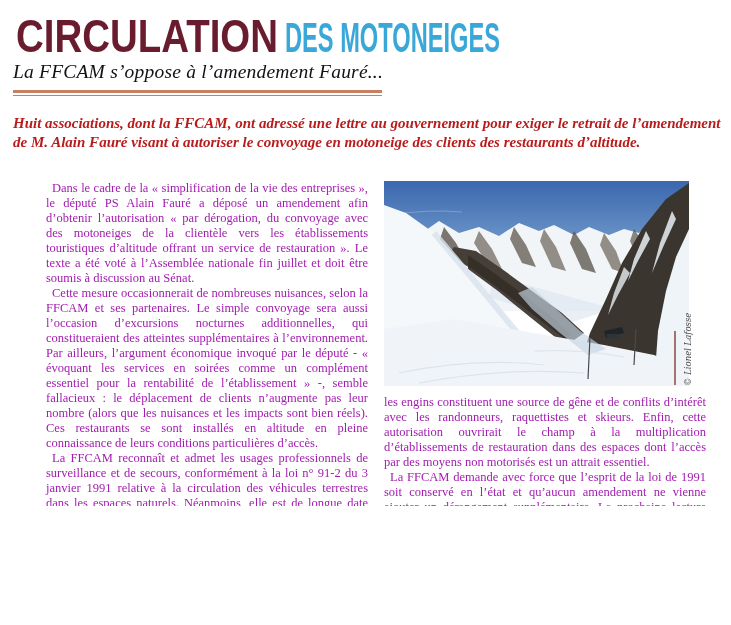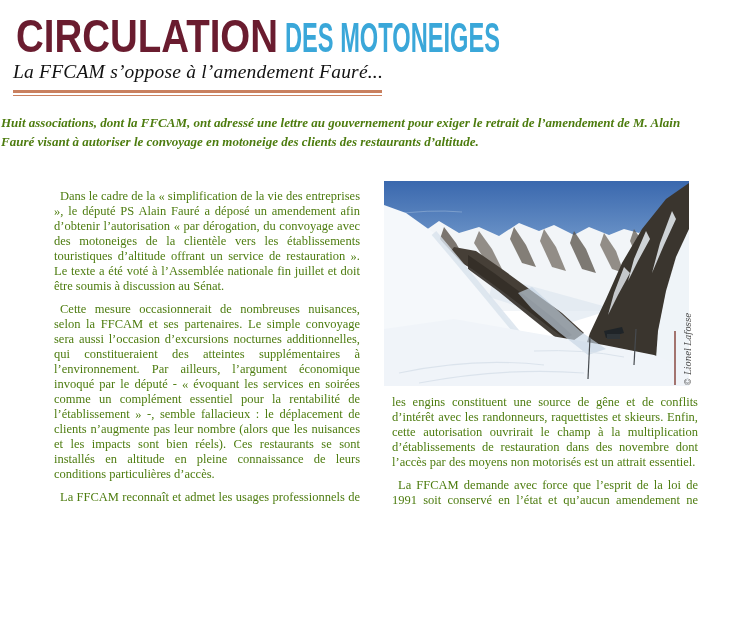--- a/index.html
+++ b/index.html
@@ -14,34 +14,34 @@
   .subtitle{
     position:absolute;left:13px;top:61px;
     font-size:19.5px;color:#121212;letter-spacing:.2px;
     font-family:"Liberation Serif", serif;
     font-style:italic;
   }
   .rules{position:absolute;left:13px;top:90px;width:369px;}
   .rule-thick{height:0;border-top:3px solid #c9805f;}
   .rule-thin{height:0;border-top:1.5px solid #c9805f;margin-top:2px;}
   .intro{
-    position:absolute;left:1px;top:114px;width:708px;
+    position:absolute;left:13px;top:114px;width:708px;
     font-style:italic;font-weight:bold;
-    font-size:13px;line-height:18.5px;color:#4d7c0f;
+    font-size:15px;line-height:18.5px;color:#b91c1c;
   }
   .columns{
     position:absolute;left:46px;top:181px;
     display:flex;gap:16px;
   }
   .col{width:322px;}
   .col p{
-    margin:8px;
+    margin:0;
     text-align:justify;
     font-size:12.5px;line-height:15px;
-    color:#4d7c0f;
+    color:#a21caf;
     hyphens:auto;
     -webkit-hyphens:auto;
   }
   .col p.indent{text-indent:6px;}
   .photo-fig{margin:0 0 9px 0;display:flex;}
   .photo-svg{display:block;}
   .credit-box{position:relative;width:17px;height:205px;}
   .credit-box span{
     position:absolute;left:4px;bottom:0;
     transform-origin:0 100%;
@@ -132,18 +132,18 @@
             <line x1="206" y1="156" x2="204" y2="198" stroke="#474b50" stroke-width="1.2"></line>
             <line x1="252" y1="148" x2="250" y2="184" stroke="#474b50" stroke-width="1.2"></line>
             <line x1="291" y1="150" x2="291" y2="204" stroke="#8a4a42" stroke-width="1.5"></line>
           </g>
         </svg>
         <div class="credit-box">
           <span>© Lionel Lafosse</span>
         </div>
       </figure>
 
-      <p>les engins constituent une source de gêne et de conflits d’intérêt avec les randonneurs, raquettistes et skieurs. Enfin, cette autorisation ouvrirait le champ à la multiplication d’établissements de restauration dans des novembre dont l’accès par des moyens non motorisés est un attrait essentiel.</p>
+      <p>les engins constituent une source de gêne et de conflits d’intérêt avec les randonneurs, raquettistes et skieurs. Enfin, cette autorisation ouvrirait le champ à la multiplication d’établissements de restauration dans des espaces dont l’accès par des moyens non motorisés est un attrait essentiel.</p>
       <p class="indent">La FFCAM demande avec force que l’esprit de la loi de 1991 soit conservé en l’état et qu’aucun amendement ne vienne ajouter un dérangement supplémentaire. La prochaine lecture du texte débute au Sénat le 4 novembre. La FFCAM et ses partenaires sont intervenus à nouveau auprès des sénateurs, pour obtenir l’abandon de ce texte. Ce sera aussi la dernière lecture, le texte étant examiné en procédure d’urgence.</p>
     </div>
 
   </div>
 </div>
 
 </body></html>

